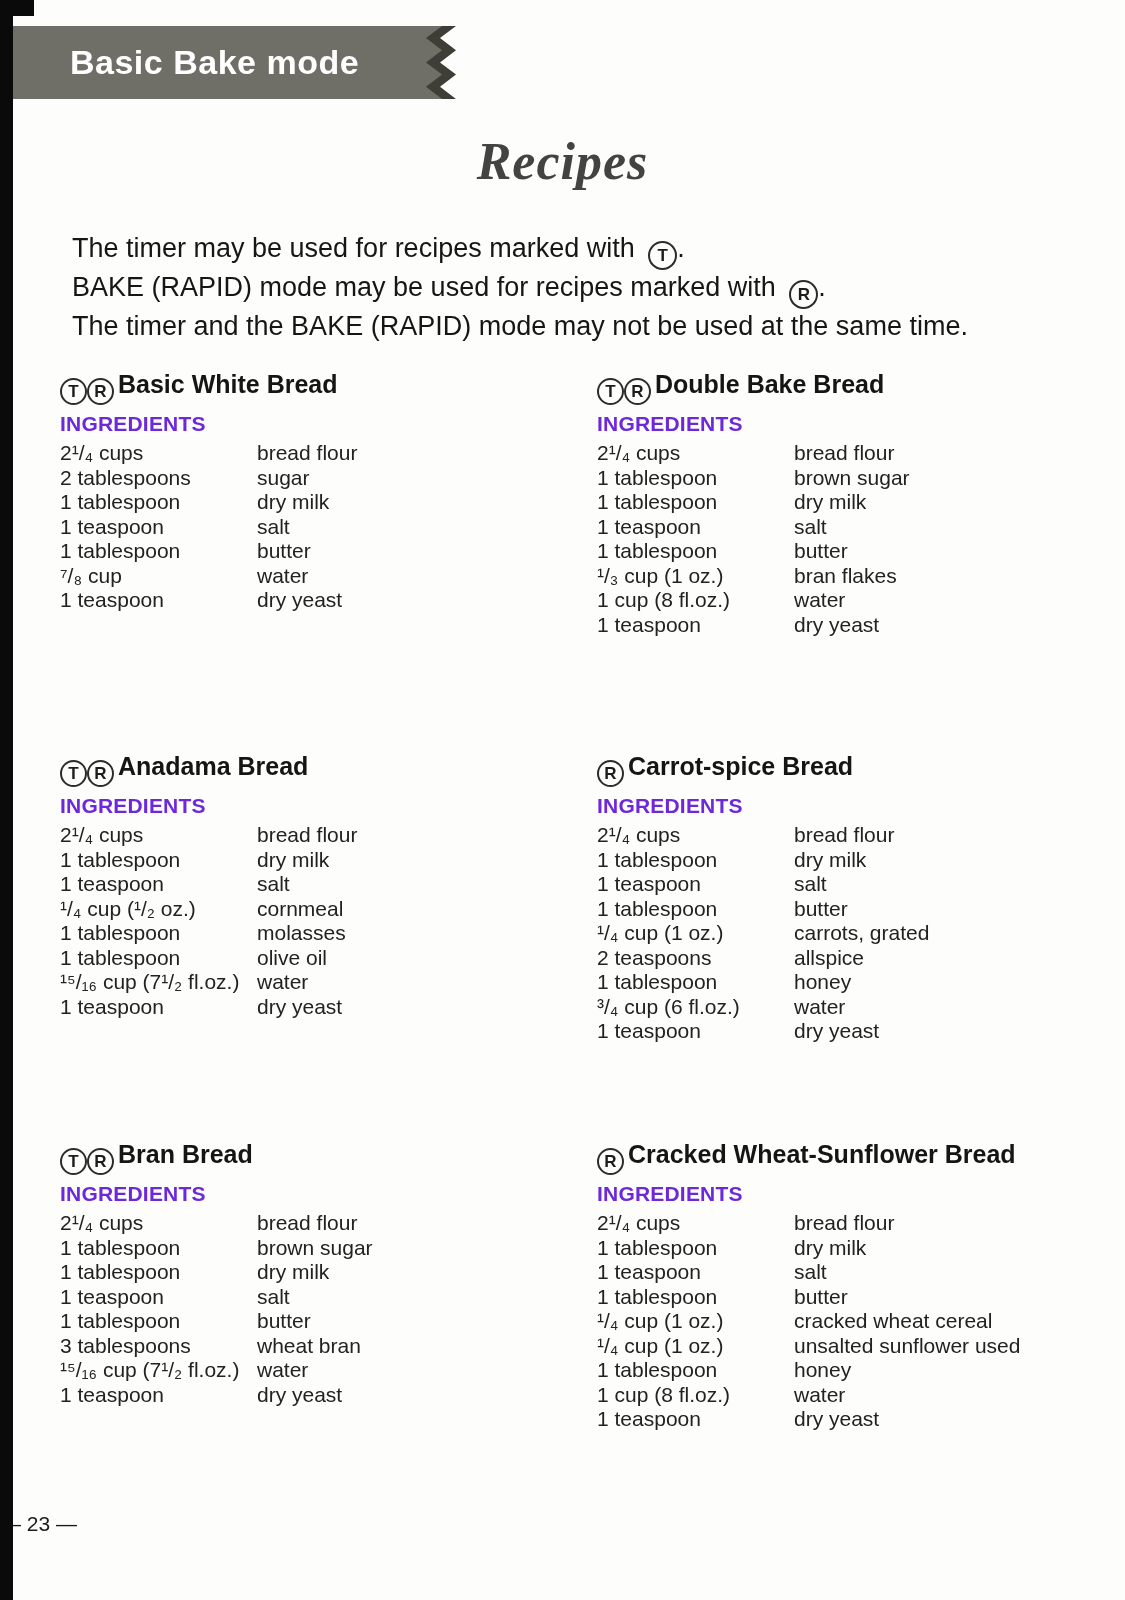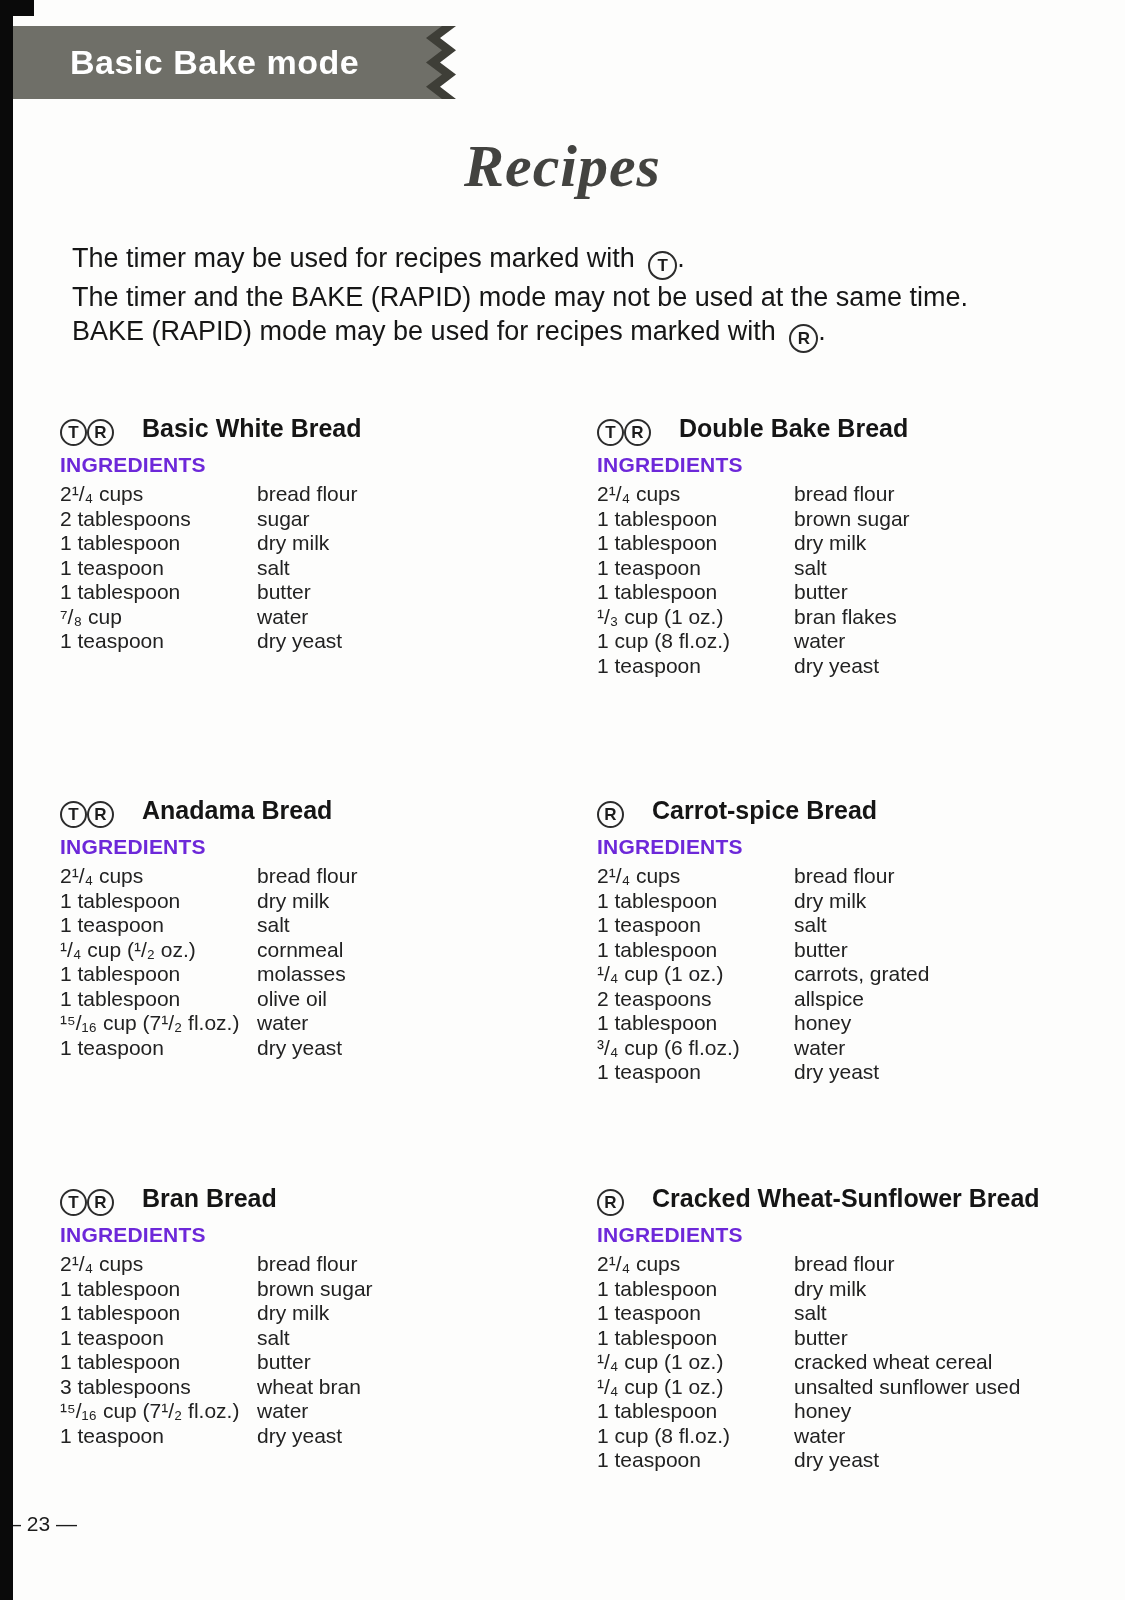--- a/index.html
+++ b/index.html
@@ -62,21 +62,21 @@
     position: relative;
     padding-top: 132px;
     z-index: 3;
   }
 
   .page-title {
     text-align: center;
     font-family: "Liberation Serif", "DejaVu Serif", serif;
     font-style: italic;
     font-weight: bold;
-    font-size: 60px;
+    font-size: 52px;
     letter-spacing: 1px;
     color: #434340;
   }
 
   .intro {
     margin: 40px 0 0 72px;
     font-size: 27px;
     line-height: 34px;
     color: #161616;
   }
@@ -102,26 +102,24 @@
     grid-template-columns: 537px 1fr;
     grid-template-rows: 382px 388px auto;
     margin: 27px 0 0 60px;
     width: 1010px;
   }
 
   .recipe { align-self: start; }
 
   .recipe-title {
     display: flex;
-    align-items: center;
-    gap: 25px;
+    gap: 1px;
     font-size: 25px;
     font-weight: bold;
     color: #151515;
-    margin-top: 31px;
   }
   .recipe-title .title-text { margin-left: 3px; }
 
   .ing-heading {
     margin: 7px 0 5px 0;
     font-size: 21px;
     font-weight: bold;
     letter-spacing: 0.2px;
     color: #6d28d9;
   }
@@ -160,25 +158,25 @@
 
   <div class="content">
 
     <h1 class="page-title">Recipes</h1>
 
     <div class="intro">
       <div class="intro-line">
         <span>The timer may be used for recipes marked with</span>
         <span class="circle-mark">T</span><span>.</span>
       </div>
-      <div class="intro-line">The timer and the BAKE (RAPID) mode may not be used at the same time.</div>
       <div class="intro-line">
         <span>BAKE (RAPID) mode may be used for recipes marked with</span>
         <span class="circle-mark">R</span><span>.</span>
       </div>
+      <div class="intro-line">The timer and the BAKE (RAPID) mode may not be used at the same time.</div>
     </div>
 
     <div class="recipes-grid">
   <section class="recipe">
     <h3 class="recipe-title">
       <span class="marks"><span class="circle-mark">T</span><span class="circle-mark">R</span></span>
       <span class="title-text">Basic White Bread</span>
     </h3>
     <div class="ing-heading">INGREDIENTS</div>
     <div class="ing-list">

